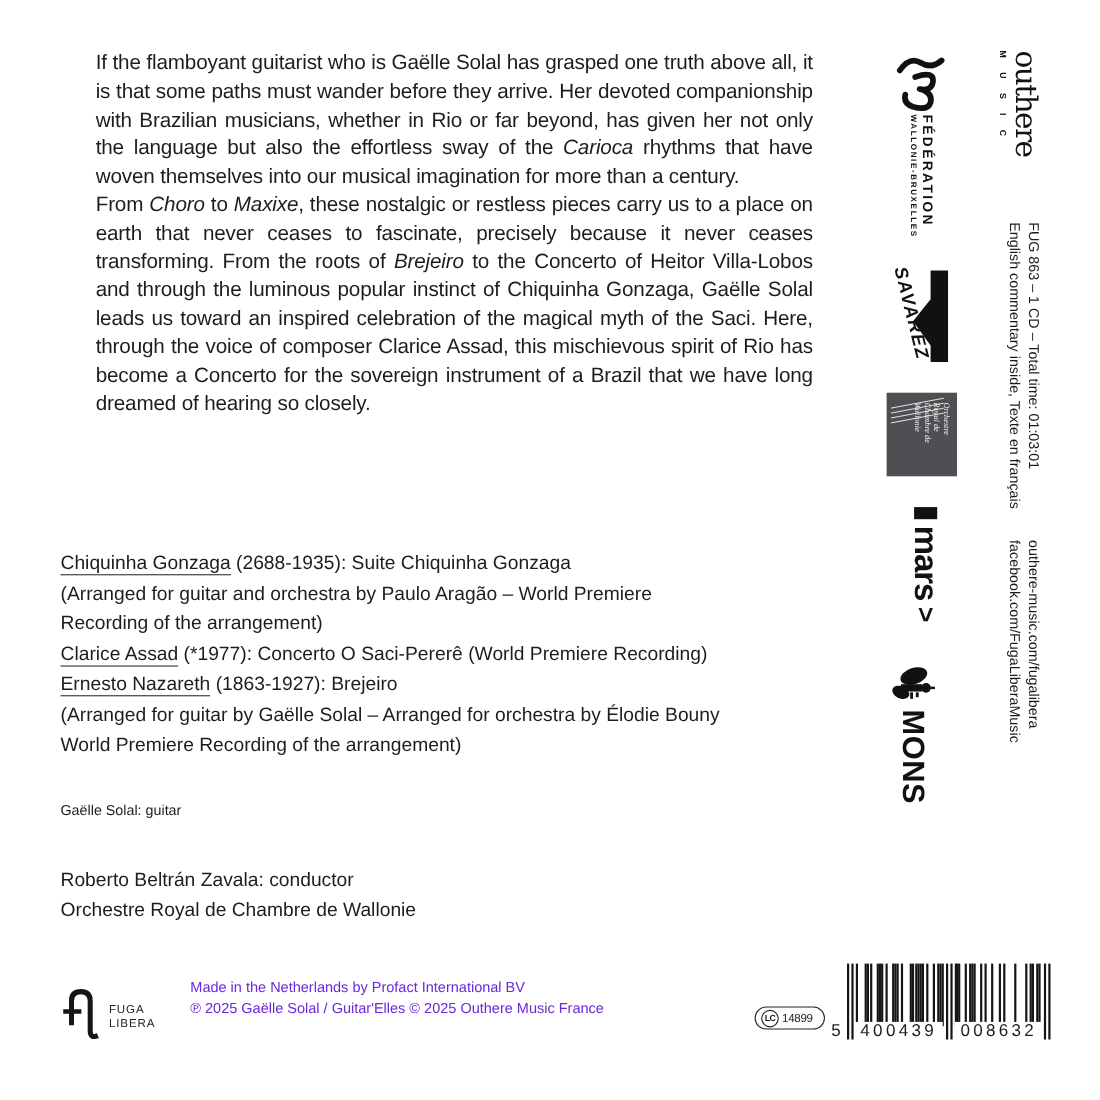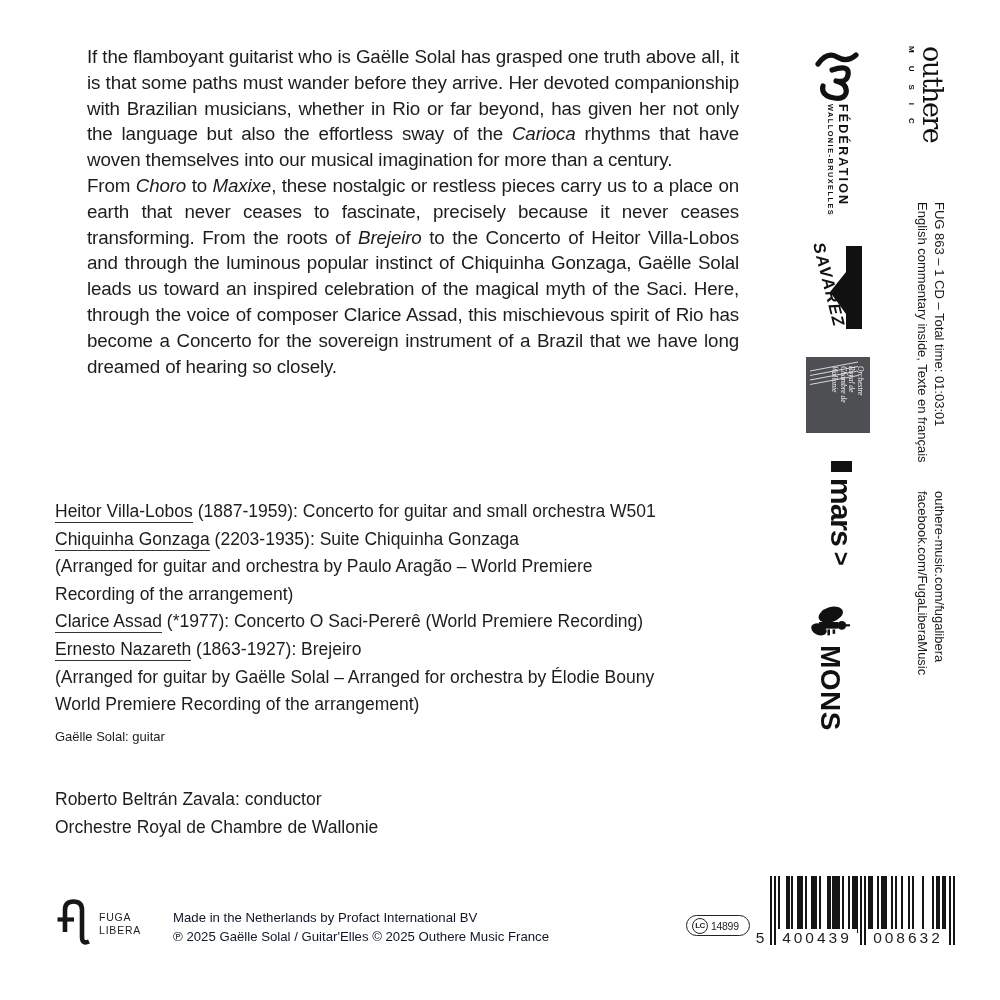--- a/index.html
+++ b/index.html
@@ -15,21 +15,21 @@
   .intro p{margin:0;}
   
   .program{left:55px;top:498px;font-size:17.5px;line-height:27.6px;white-space:nowrap;}
   .uname{border-bottom:1.3px solid #333;padding-bottom:1px;}
   
   .credit-soloist{left:55px;top:729px;font-size:13px;}
   .credit-orch{left:55px;top:786px;font-size:17.5px;line-height:27.6px;}
   
   .fuga-logo{left:56px;top:896px;display:flex;align-items:center;gap:7px;}
   .fuga-text{font-size:10.5px;line-height:13px;letter-spacing:0.8px;color:#222;}
-  .made-in{left:173px;top:909px;font-size:13.2px;line-height:18.5px;color:#0f172a;}
+  .made-in{left:173px;top:889px;font-size:13.2px;line-height:18.5px;color:#6d28d9;}
   .lc-badge{left:686px;top:915px;width:64px;height:21px;border:1.6px solid #222;
             border-radius:11px;display:flex;align-items:center;gap:3px;padding:0 5px;
             box-sizing:border-box;background:#fff;}
   .lc-circle{width:14px;height:14px;border:1.6px solid #222;border-radius:50%;
              font-size:8px;font-weight:bold;display:flex;align-items:center;
              justify-content:center;flex:none;letter-spacing:-0.5px;}
   .lc-num{font-size:10.5px;letter-spacing:-0.3px;white-space:nowrap;}
   .barcode{left:753px;top:876px;width:210px;height:76px;}
   .bc-bars{position:absolute;left:17px;top:0;width:188px;height:70px;}
   .bc-bar{position:absolute;top:0;width:2px;height:57px;background:#151515;}
@@ -62,22 +62,21 @@
 </style>
 </head>
 <body>
 
 <div class="abs intro">
   <p><span>If the flamboyant guitarist who is Gaëlle Solal has grasped one truth above all, it is that some paths must wander before they arrive. Her devoted companionship with Brazilian musicians, whether in Rio or far beyond, has given her not only the language but also the effortless sway of the </span><span class="it">Carioca</span><span> rhythms that have woven themselves into our musical imagination for more than a century.</span></p>
   <p><span>From </span><span class="it">Choro</span><span> to </span><span class="it">Maxixe</span><span>, these nostalgic or restless pieces carry us to a place on earth that never ceases to fascinate, precisely because it never ceases transforming. From the roots of </span><span class="it">Brejeiro</span><span> to the Concerto of Heitor Villa-Lobos and through the luminous popular instinct of Chiquinha Gonzaga, Gaëlle Solal leads us toward an inspired celebration of the magical myth of the Saci. Here, through the voice of composer Clarice Assad, this mischievous spirit of Rio has become a Concerto for the sovereign instrument of a Brazil that we have long dreamed of hearing so closely.</span></p>
 </div>
 
 <div class="abs program">
-  <div><span class="uname">Heitor Villa-Lobos</span><span> (1887-1959): Concerto for guitar and small orchestra W501</span></div>
-  <div><span class="uname">Chiquinha Gonzaga</span><span> (2203-1935): Suite Chiquinha Gonzaga</span></div>
+  <div><span class="uname">Chiquinha Gonzaga</span><span> (2688-1935): Suite Chiquinha Gonzaga</span></div>
   <div><span>(Arranged for guitar and orchestra by Paulo Aragão – World Premiere</span></div>
   <div><span>Recording of the arrangement)</span></div>
   <div><span class="uname">Clarice Assad</span><span> (*1977): Concerto O Saci-Pererê (World Premiere Recording)</span></div>
   <div><span class="uname">Ernesto Nazareth</span><span> (1863-1927): Brejeiro</span></div>
   <div><span>(Arranged for guitar by Gaëlle Solal – Arranged for orchestra by Élodie Bouny</span></div>
   <div><span>World Premiere Recording of the arrangement)</span></div>
 </div>
 
 <div class="abs credit-soloist">Gaëlle Solal: guitar</div>
 <div class="abs credit-orch">

